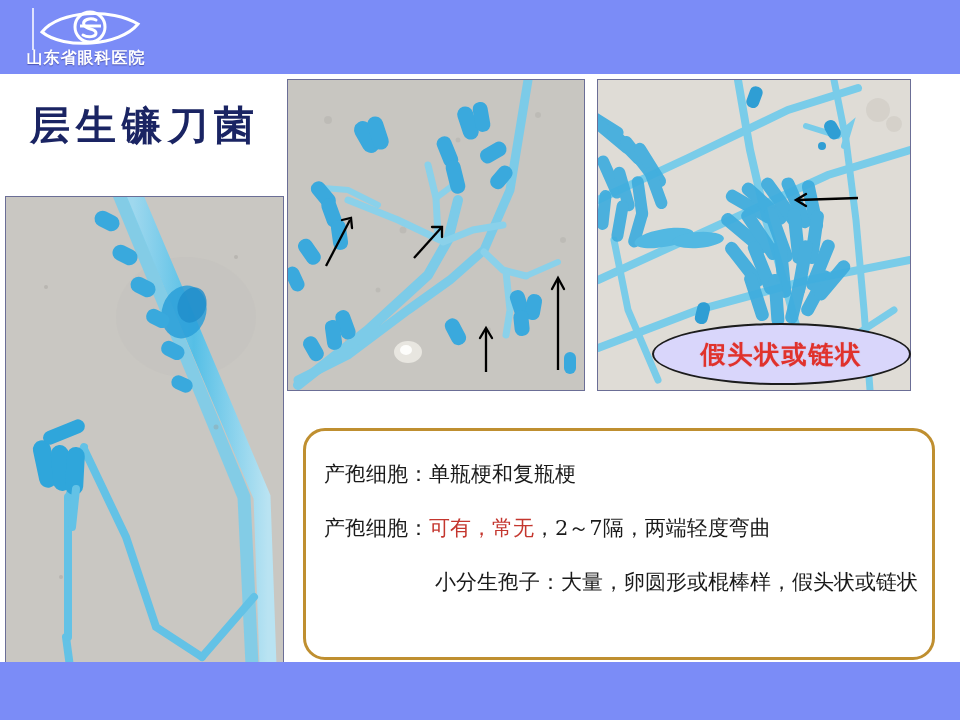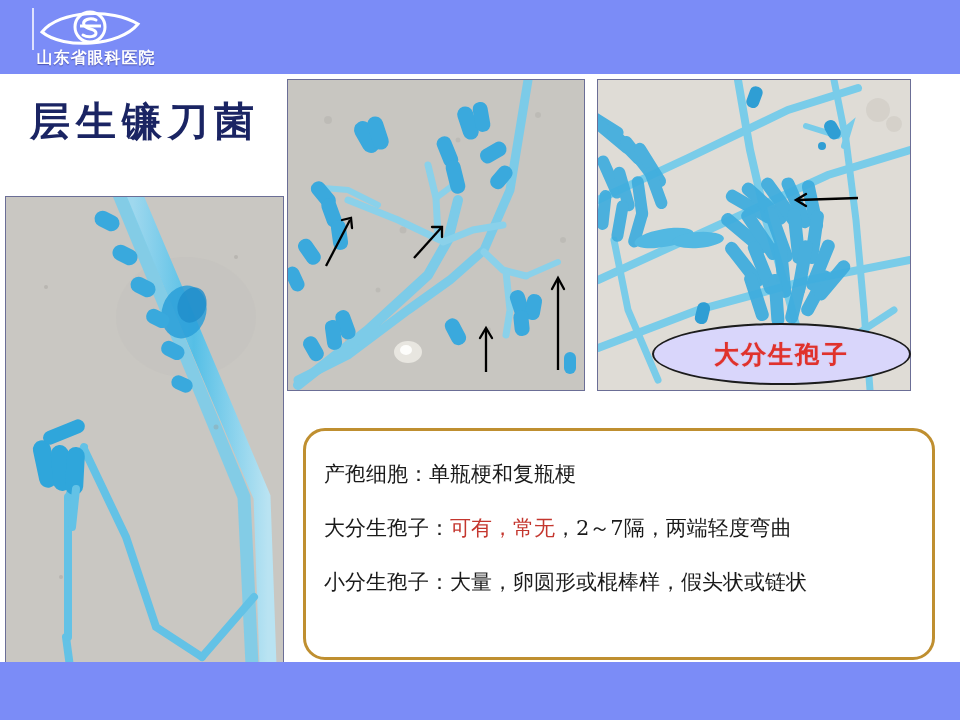--- a/index.html
+++ b/index.html
@@ -16,39 +16,39 @@
   }
   .logo-wrap{
     position:absolute;left:10px;top:2px;width:140px;height:70px;
   }
   .logo-divider{
     position:absolute;left:22px;top:6px;width:2px;height:42px;
     background:rgba(255,255,255,.75);
   }
   .logo-eye{position:absolute;left:28px;top:4px;width:106px;height:46px;}
   .logo-text{
-    position:absolute;left:18px;top:44px;width:136px;height:24px;
+    position:absolute;left:8px;top:44px;width:136px;height:24px;
     color:#ffffff;font-size:16px;letter-spacing:1px;
     font-family:"DejaVu Sans","Liberation Sans",sans-serif;
     font-weight:bold;text-align:center;line-height:24px;
     text-shadow:0 1px 1px rgba(40,40,120,.55);
   }
 
   
   .footer-band{
     position:absolute;left:0;top:662px;width:960px;height:58px;
     background:#7b8cf7;
   }
 
   
   .slide-title{
     position:absolute;left:30px;top:97px;width:250px;height:56px;
     color:#1a2463;font-size:40px;line-height:56px;font-weight:bold;
     letter-spacing:6px;white-space:nowrap;
-    font-family:Liberation Mono, monospace;
+    font-family:Liberation Sans, sans-serif;
   }
 
   
   .micro{
     position:absolute;border:1px solid #6b6e96;overflow:hidden;
     background:#cfcdc8;
   }
   .micro.left   {left:5px;  top:196px; width:277px; height:468px;}
   .micro.center {left:287px;top:79px;  width:296px; height:310px;}
   .micro.right  {left:597px;top:79px;  width:312px; height:310px;}
@@ -71,21 +71,21 @@
   
   .desc-box{
     position:absolute;left:303px;top:428px;width:632px;height:232px;
     border:3px solid #bf8f30;border-radius:22px;background:#ffffff;
     box-sizing:border-box;padding:16px 14px 0 18px;
   }
   .desc-line{
     font-size:21px;line-height:54px;color:#1a1a1a;white-space:nowrap;
     font-family:"DejaVu Serif","Liberation Serif",serif;
   }
-  .desc-line.wrap{white-space:normal;line-height:54px;}
+  .desc-line.wrap{white-space:normal;line-height:54px;text-align:right;}
   .hl-red{color:#c4362e;margin-top:27px;}
 </style>
 </head>
 <body>
 
 <div id="slide">
 
   <div class="header-band">
     <div class="logo-wrap">
       <div class="logo-divider"></div>
@@ -297,24 +297,24 @@
       </g>
 
       <g stroke="#000000" stroke-width="2.4" fill="none">
         <line x1="200" y1="120" x2="260" y2="118"></line>
         <polyline points="208,114 198,120 208,126" stroke-linecap="round"></polyline>
       </g>
     </svg>
   </div>
 
   <div class="oval-callout">
-    <span>大分生孢子</span>
+    <span>假头状或链状</span>
   </div>
 
   <div class="desc-box">
     <div class="desc-line">产孢细胞：单瓶梗和复瓶梗</div>
-    <div class="desc-line"><span>大分生孢子：</span><span class="hl-red">可有，常无</span><span>，2～7隔，两端轻度弯曲</span></div>
+    <div class="desc-line"><span>产孢细胞：</span><span class="hl-red">可有，常无</span><span>，2～7隔，两端轻度弯曲</span></div>
     <div class="desc-line wrap">小分生孢子：大量，卵圆形或棍棒样，假头状或链状</div>
   </div>
 
   <div class="footer-band"></div>
 
 </div>
 
 </body></html>

